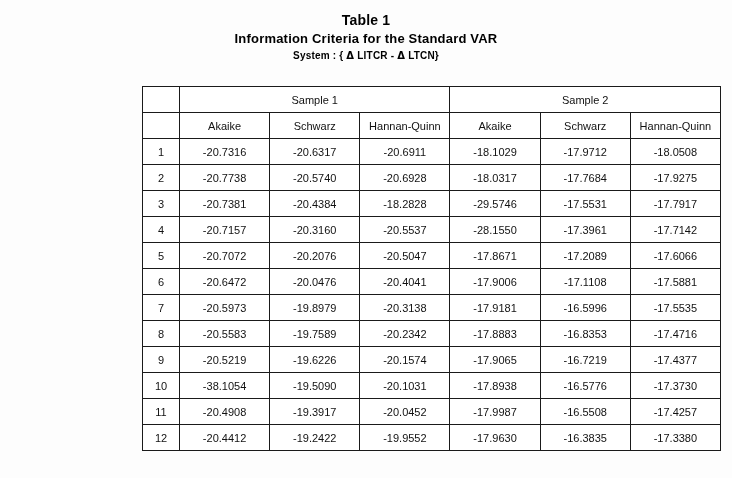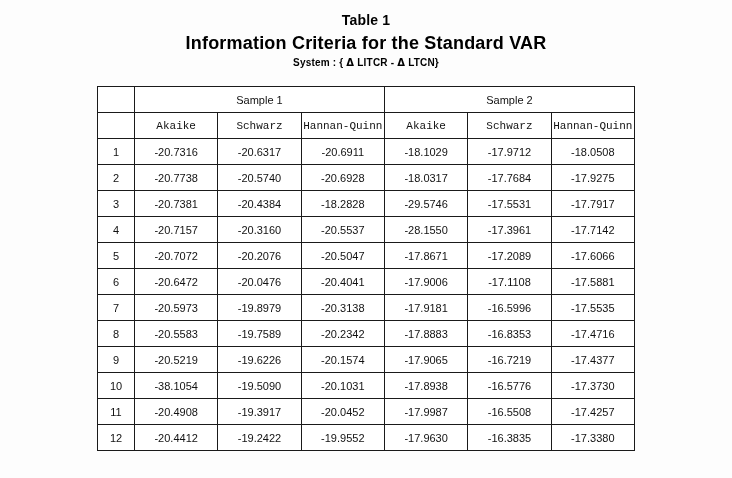--- a/index.html
+++ b/index.html
@@ -25,40 +25,41 @@
     text-align: center;
     padding-top: 10px;
     line-height: 1.45;
   }
   .title-line {
     font-weight: bold;
     font-size: 14px;
     letter-spacing: 0.2px;
   }
   .title-line.sub {
-    font-size: 18px;
+    font-size: 13px;
   }
   .title-line.sys {
     font-size: 10px;
   }
   .tri {
     font-family: "DejaVu Sans", sans-serif;
     font-weight: bold;
   }
   .table-wrap {
     position: absolute;
     left: 97px;
     top: 86px;
     width: 540px;
   }
   table.ic {
     border-collapse: collapse;
-    width: 538px;
+    width: 579px;
     table-layout: fixed;
     background: #ffffff;
+    margin-left: 45px;
   }
   table.ic td, table.ic th {
     border: 1px solid #1a1a1a;
     font-size: 11px;
     font-weight: normal;
     text-align: center;
     padding: 0;
     height: 25px;
     vertical-align: middle;
     color: #111111;
@@ -70,21 +71,20 @@
   }
   .corner {
     border-top: 1px solid #1a1a1a;
     border-left: 1px solid #1a1a1a;
     border-bottom: 1px solid #1a1a1a;
     border-right: 1px solid #1a1a1a;
   }
   .colhead {
     font-size: 11.5px;
     height: 23px;
-    font-family: Liberation Mono, monospace;
   }
   .idx {
     width: 36px;
     font-size: 11.5px;
   }
   .val {
     width: 84px;
   }
   .val.wide {
     width: 96px;

